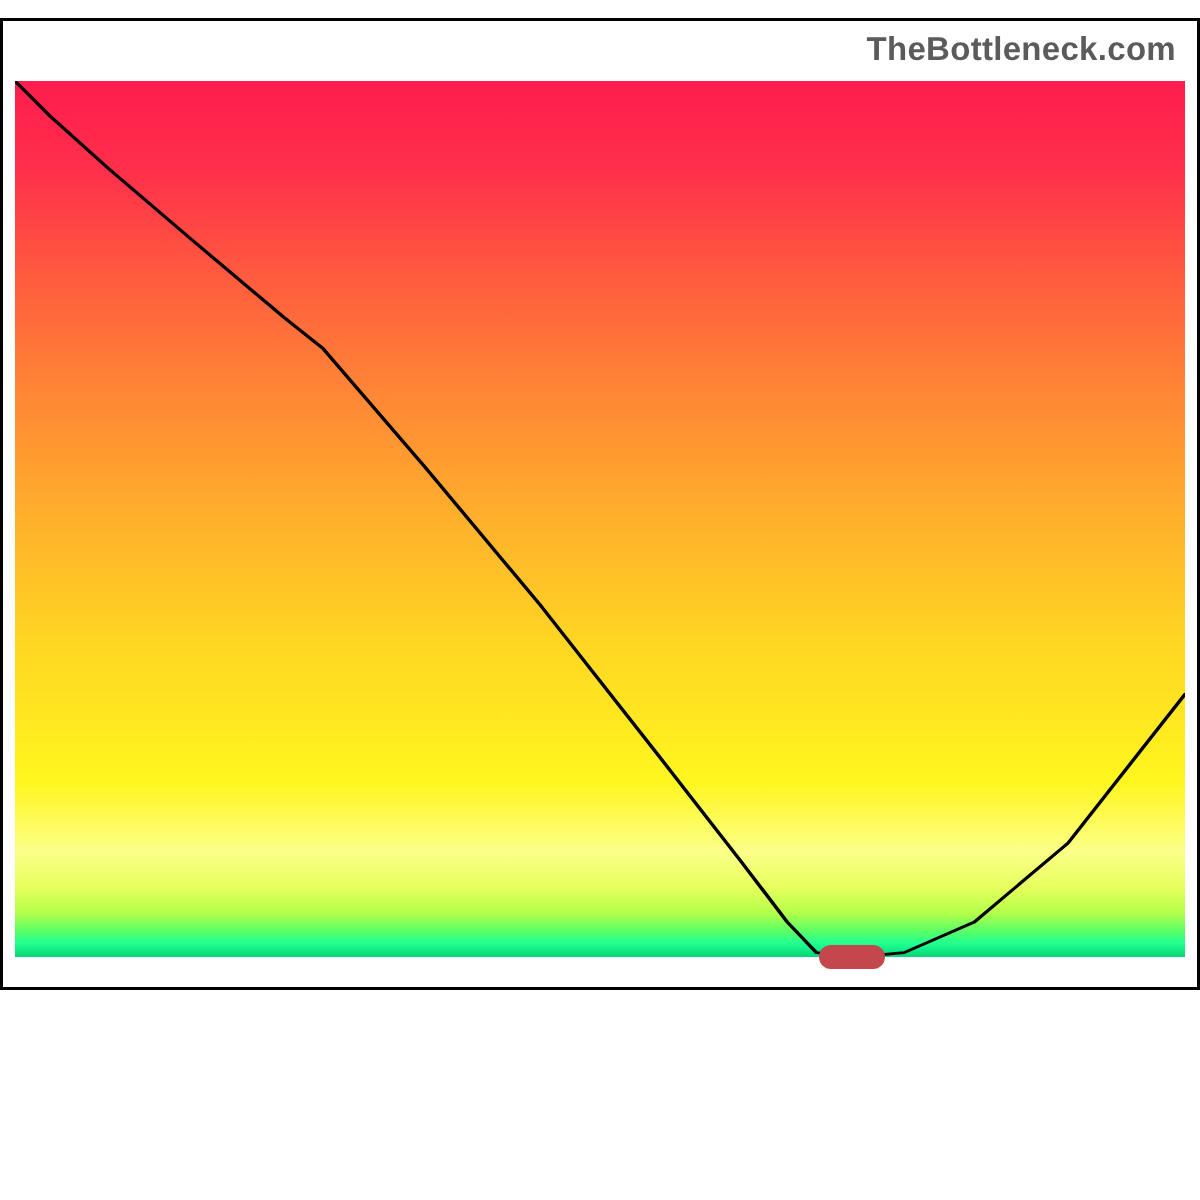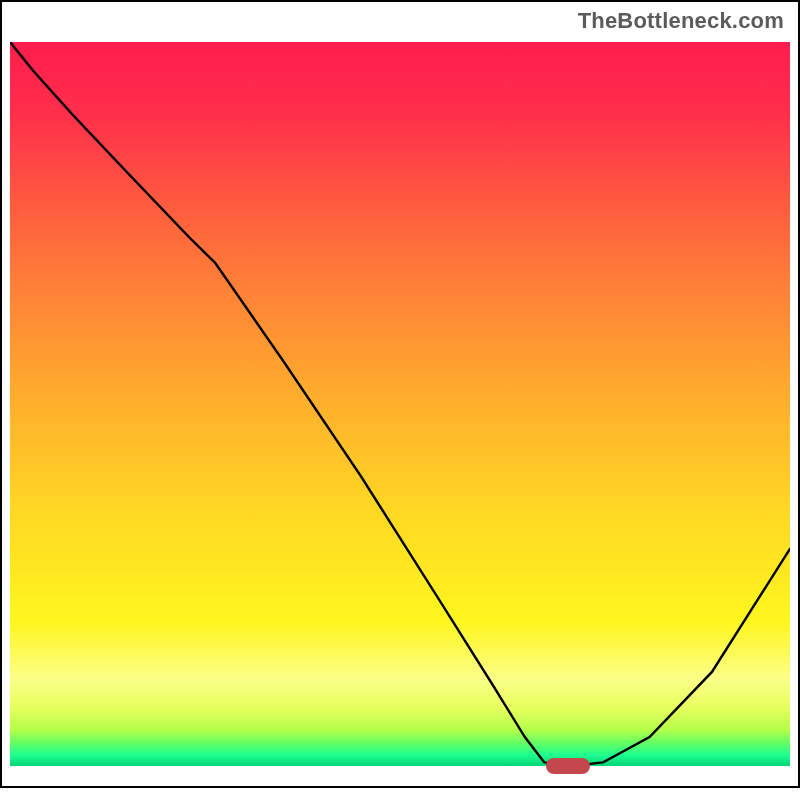--- a/index.html
+++ b/index.html
@@ -7,23 +7,24 @@
     padding: 0;
     width: 800px;
     height: 800px;
     background: #ffffff;
     overflow: hidden;
     font-family: Arial, Helvetica, sans-serif;
   }
   .frame {
     position: relative;
     width: 800px;
-    height: 788px;
+    height: 648px;
     box-sizing: border-box;
     border: 2px solid #000;
+    margin-top: 12px;
   }
   .plot-area {
     position: absolute;
     left: 8px;
     right: 8px;
     top: 40px;
     bottom: 20px;
   }
   .gradient-bg {
     position: absolute;

